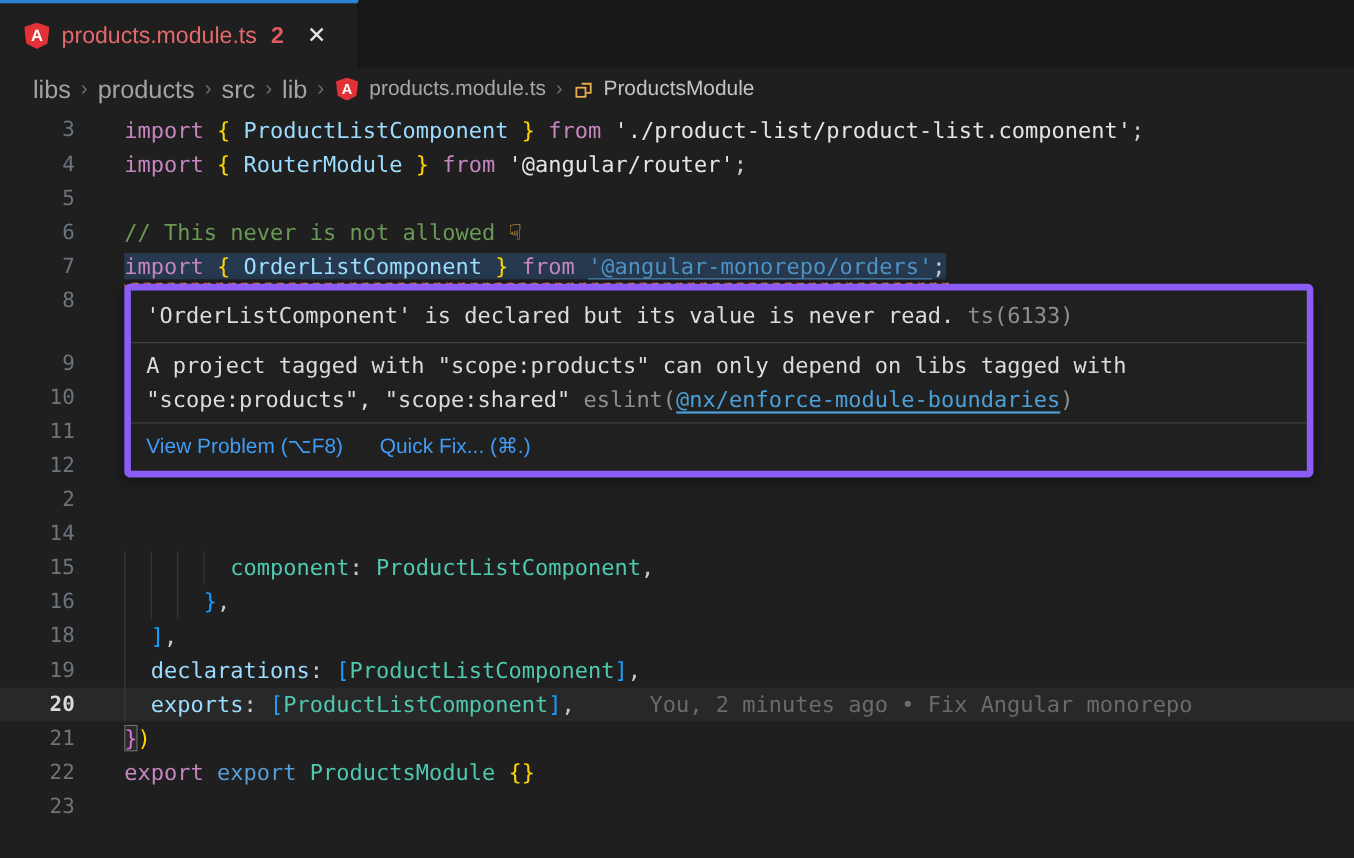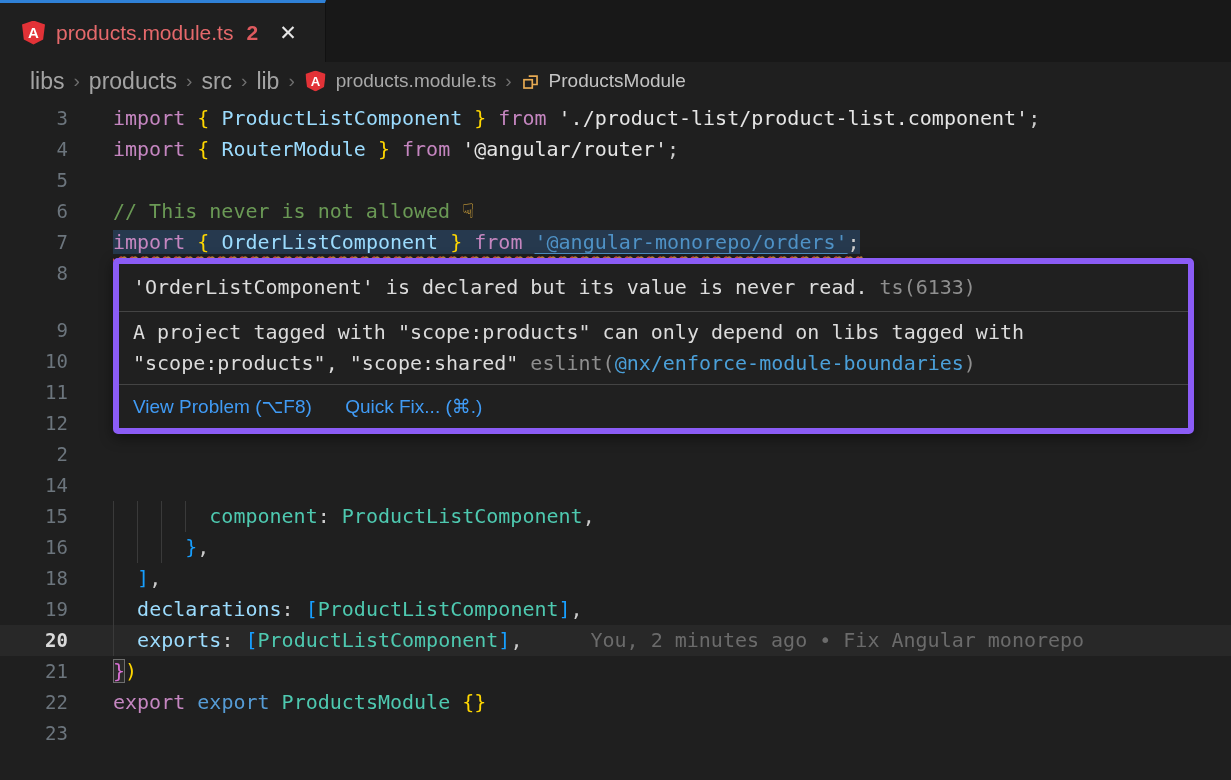--- a/index.html
+++ b/index.html
@@ -70,21 +70,21 @@
   .hover { position:absolute; left:113px; top:158px; width:1081px; z-index:10;
            background:#202020; border:6px solid #8b5cf6; border-radius:5px;
            box-shadow:0 4px 14px rgba(0,0,0,0.45); color:#dcdcdc;
            font-family:"DejaVu Sans Mono", monospace; font-size:20px; line-height:31px; }
   .hov-sec { padding:8px 14px; }
   .hov-sec + .hov-sec { border-top:1px solid #444; }
   .hov-sec.two { padding:5px 14px; }
   .gray { color:#8f8f8f; }
   .blue { color:#569cd6; }
   .hstr { color:#ce9178; }
-  .hlink { color:#4ba0d9; text-underline-offset:4px; cursor:pointer; }
+  .hlink { color:#4ba0d9; text-decoration:underline; text-underline-offset:4px; cursor:pointer; }
   .hov-status { border-top:1px solid #444; padding:6px 14px;
                 font-family:"Liberation Sans", sans-serif; font-size:19px; line-height:31px; }
   .action { color:#409bf5; margin-right:28px; cursor:pointer; }
 </style>
 </head>
 <body>
 
 <div class="tabbar">
   <div class="tab">
     <span class="ng-icon">A</span>

